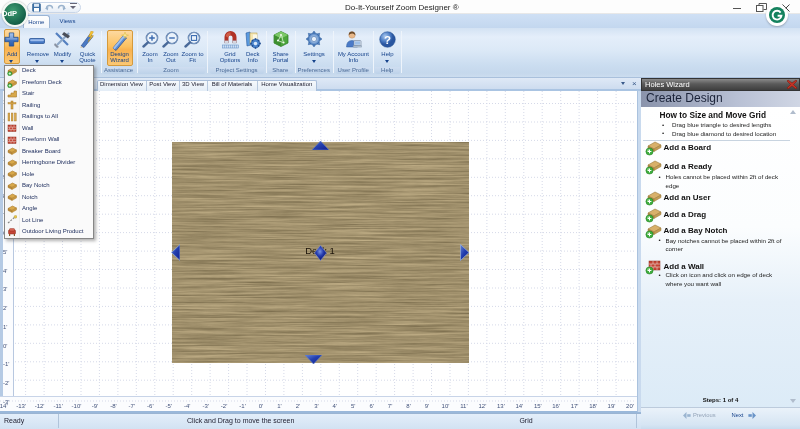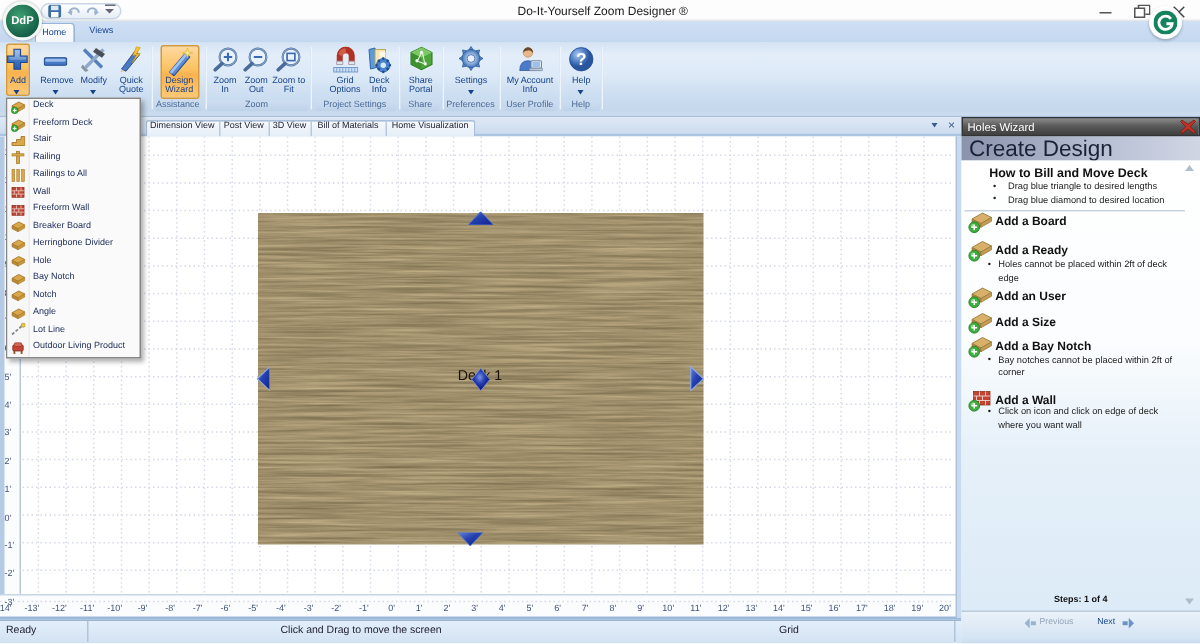--- a/index.html
+++ b/index.html
@@ -35,21 +35,21 @@
     <path d="M9 4.2 L5.6 3 L6.2 6.4 Z" fill="#9ab2cc"></path>
   </svg>
 <div class="abs" style="left:70px;top:3px;width:7px;height:1.2px;background:#667;"></div>
 <div class="abs" style="left:70px;top:5.5px;width:0;height:0;border-left:3.5px solid transparent;border-right:3.5px solid transparent;border-top:3.5px solid #667;"></div>
 
 <div class="abs" style="left:0;top:14px;width:800px;height:14px;background:linear-gradient(#cfe0f5,#c3d7ef);"></div>
 <div class="abs" style="left:23px;top:15px;width:26.5px;height:13px;background:linear-gradient(#fefefe,#f2f6fb);border:1px solid #9ab4d4;border-bottom:none;border-radius:3px 3px 0 0;text-align:center;font-size:6px;color:#15428b;padding-top:3px;">Home</div>
 <div class="abs" style="left:54px;top:18px;width:27px;text-align:center;font-size:6px;color:#15428b;">Views</div>
 
 <div class="abs" style="left:2px;top:1px;width:26px;height:26px;border-radius:50%;background:radial-gradient(circle at 40% 35%, #3f9e72, #156048 70%);border:2px solid #f4f8f4;box-shadow:0 0 2px rgba(0,0,0,0.35);z-index:60;"></div>
-<div class="abs" style="left:2px;top:9px;width:26px;text-align:center;font-size:7.5px;font-weight:bold;color:#fff;z-index:61;">DdP</div>
+<div class="abs" style="left:2px;top:9px;width:26px;font-size:7.5px;font-weight:bold;color:#fff;z-index:61;">DdP</div>
 
 <div class="abs" style="left:766px;top:4px;width:22px;height:22px;border-radius:50%;background:#fff;box-shadow:0 1px 2px rgba(0,0,0,0.25);z-index:60;"></div>
 <svg class="abs" style="left:769px;top:7px;z-index:61" width="16" height="16" viewBox="0 0 16 16">
     <circle cx="8" cy="8" r="8" fill="#15825e"></circle>
     <path d="M11.6 5.6 A4.4 4.4 0 1 0 12.4 8.8 L8.6 8.8" fill="none" stroke="#ffffff" stroke-width="1.9"></path>
   </svg>
 
 <div class="abs" style="left:0;top:28px;width:800px;height:50px;background:linear-gradient(#d3e2f3,#e4eefa 18%,#dce9f7 45%,#cbddf0 75%,#c5d8ec 92%,#ccddef);border-bottom:1px solid #a9c0dc;"></div>
 
 <div class="abs" style="left:3.5px;top:28.5px;width:16.5px;height:35px;border:1px solid #d59a3c;border-radius:2px;background:linear-gradient(#fdd9a0,#fbc161 45%,#f9b250 55%,#fbc875);"></div>
@@ -384,25 +384,25 @@
 
 <div class="abs" style="left:637.5px;top:91px;width:3.5px;height:321px;background:#c9daee;"></div>
 <div class="abs" style="left:637px;top:91px;width:0.8px;height:321px;background:#aac2de;"></div>
 <div class="abs" style="left:641px;top:78px;width:159px;height:351px;background:#dce9f6;"></div>
 <div class="abs" style="left:641px;top:78px;width:159px;height:13px;background:linear-gradient(#8a8a8a,#5a5a5a 45%,#3f3f3f);border:1px solid #333;"></div>
 <div class="abs" style="left:645px;top:80px;font-size:7.5px;color:#fff;">Holes Wizard</div>
 <svg class="abs" style="left:786px;top:79px;" width="12" height="11" viewBox="0 0 12 11">
     <path d="M2 1 L6 4 L10 1 L11 2 L7.5 5.5 L11 9 L10 10 L6 7 L2 10 L1 9 L4.5 5.5 L1 2 Z" fill="#c23325" stroke="#7a150a" stroke-width="0.5"></path>
   </svg>
 <div class="abs" style="left:641px;top:91px;width:159px;height:16px;background:linear-gradient(90deg,#8a93ab,#b8c0d4 60%,#d0d6e4);"></div>
-<div class="abs" style="left:646px;top:91px;font-size:15px;color:#1a2238;">Create Design</div>
+<div class="abs" style="left:646px;top:91px;font-size:12px;color:#1a2238;">Create Design</div>
 <div class="abs" style="left:641px;top:107px;width:159px;height:299.5px;background:linear-gradient(#ffffff,#fbfdfe 40%,#e6f0f9 65%,#dcebf7);"></div>
 <div class="abs" style="left:790px;top:110px;width:0;height:0;border-left:3px solid transparent;border-right:3px solid transparent;border-bottom:4px solid #b0bccc;"></div>
 <div class="abs" style="left:790px;top:399px;width:0;height:0;border-left:3px solid transparent;border-right:3px solid transparent;border-top:4px solid #b0bccc;"></div>
-<div class="abs" style="left:659.5px;top:109.6px;white-space:nowrap;font-size:8.3px;font-weight:bold;color:#111;">How to Bill and Move Deck</div>
+<div class="abs" style="left:659.5px;top:109.6px;white-space:nowrap;font-size:8.3px;font-weight:bold;color:#111;">How to Size and Move Grid</div>
 <div class="abs" style="left:662px;top:121.2px;font-size:6.2px;color:#222;white-space:nowrap;">•</div>
 <div class="abs" style="left:672px;top:121.4px;font-size:6.2px;color:#222;white-space:nowrap;">Drag blue triangle to desired lengths</div>
 <div class="abs" style="left:662px;top:129.4px;font-size:6.2px;color:#222;white-space:nowrap;">•</div>
 <div class="abs" style="left:672px;top:129.6px;font-size:6.2px;color:#222;white-space:nowrap;">Drag blue diamond to desired location</div>
 <div class="abs" style="left:643px;top:139.5px;width:147px;height:1px;background:#c8d4e0;"></div>
 <svg class="abs" style="left:644.5px;top:140.1px" width="18" height="16" viewBox="0 0 18 16">
     <path d="M3 6 L10 2 L16 5 L9 9 Z" fill="#d8b06a" stroke="#9a7a3a" stroke-width="0.6"></path>
 <path d="M3 6 L9 9 L9 11.5 L3 8.5 Z" fill="#b08c48" stroke="#9a7a3a" stroke-width="0.5"></path>
 <path d="M9 9 L16 5 L16 7.5 L9 11.5 Z" fill="#c49c54" stroke="#9a7a3a" stroke-width="0.5"></path>
 <circle cx="4.5" cy="11.5" r="3.6" fill="#3fae3f" stroke="#1a7a1a" stroke-width="0.5"></circle>
@@ -432,21 +432,21 @@
   </svg>
 <div class="abs" style="left:663.5px;top:193.4px;font-size:8px;font-weight:bold;color:#111;white-space:nowrap;">Add an User</div>
 <svg class="abs" style="left:644.5px;top:206.9px" width="18" height="16" viewBox="0 0 18 16">
     <path d="M3 6 L10 2 L16 5 L9 9 Z" fill="#d8b06a" stroke="#9a7a3a" stroke-width="0.6"></path>
 <path d="M3 6 L9 9 L9 11.5 L3 8.5 Z" fill="#b08c48" stroke="#9a7a3a" stroke-width="0.5"></path>
 <path d="M9 9 L16 5 L16 7.5 L9 11.5 Z" fill="#c49c54" stroke="#9a7a3a" stroke-width="0.5"></path>
 <circle cx="4.5" cy="11.5" r="3.6" fill="#3fae3f" stroke="#1a7a1a" stroke-width="0.5"></circle>
 <circle cx="3.6" cy="10.6" r="1.3" fill="#a8e0a0" opacity="0.8"></circle>
 <path d="M4.5 9.6 v3.8 M2.6 11.5 h3.8" stroke="#fff" stroke-width="1"></path>
   </svg>
-<div class="abs" style="left:663.5px;top:210.0px;font-size:8px;font-weight:bold;color:#111;white-space:nowrap;">Add a Size</div>
+<div class="abs" style="left:663.5px;top:210.0px;font-size:8px;font-weight:bold;color:#111;white-space:nowrap;">Add a Drag</div>
 <svg class="abs" style="left:644.5px;top:222.8px" width="18" height="16" viewBox="0 0 18 16">
     <path d="M3 6 L10 2 L16 5 L9 9 Z" fill="#d8b06a" stroke="#9a7a3a" stroke-width="0.6"></path>
 <path d="M3 6 L9 9 L9 11.5 L3 8.5 Z" fill="#b08c48" stroke="#9a7a3a" stroke-width="0.5"></path>
 <path d="M9 9 L16 5 L16 7.5 L9 11.5 Z" fill="#c49c54" stroke="#9a7a3a" stroke-width="0.5"></path>
 <circle cx="4.5" cy="11.5" r="3.6" fill="#3fae3f" stroke="#1a7a1a" stroke-width="0.5"></circle>
 <circle cx="3.6" cy="10.6" r="1.3" fill="#a8e0a0" opacity="0.8"></circle>
 <path d="M4.5 9.6 v3.8 M2.6 11.5 h3.8" stroke="#fff" stroke-width="1"></path>
   </svg>
 <div class="abs" style="left:663.5px;top:225.9px;font-size:8px;font-weight:bold;color:#111;white-space:nowrap;">Add a Bay Notch</div>
 <div class="abs" style="left:658.5px;top:236.29999999999998px;font-size:6.2px;color:#222;white-space:nowrap;">•</div>

